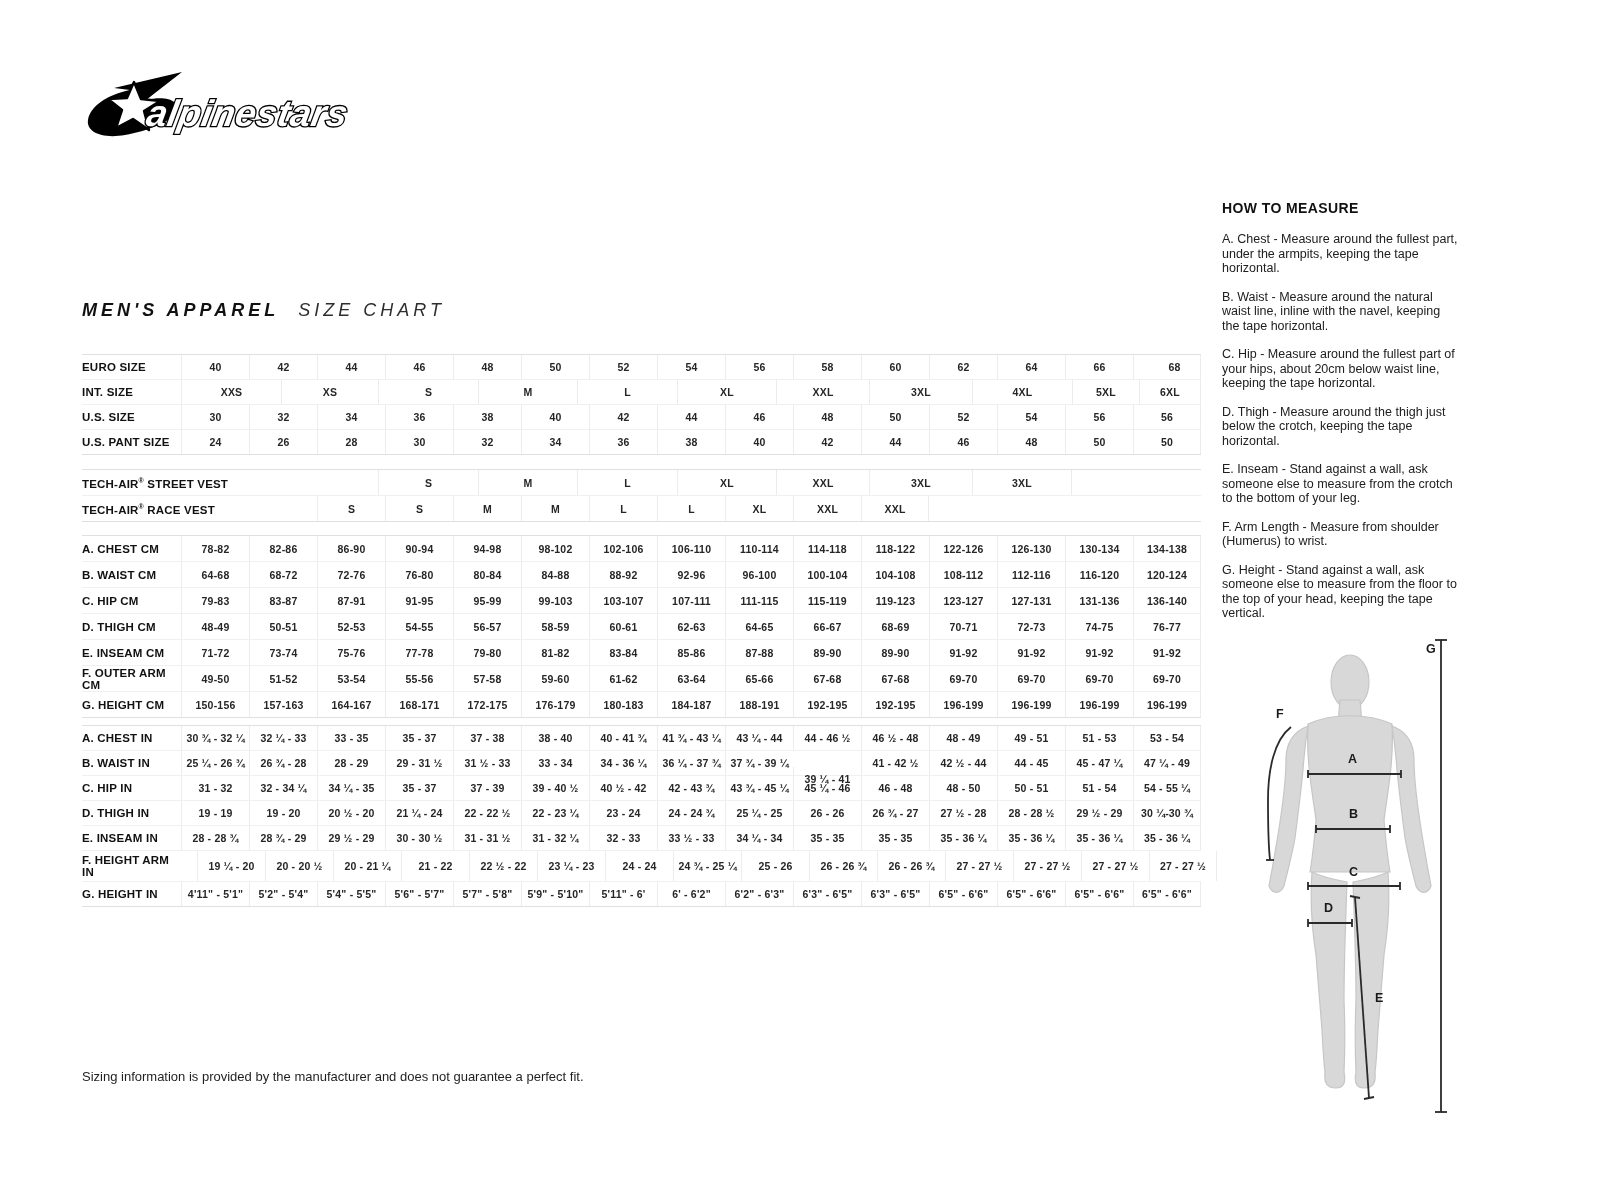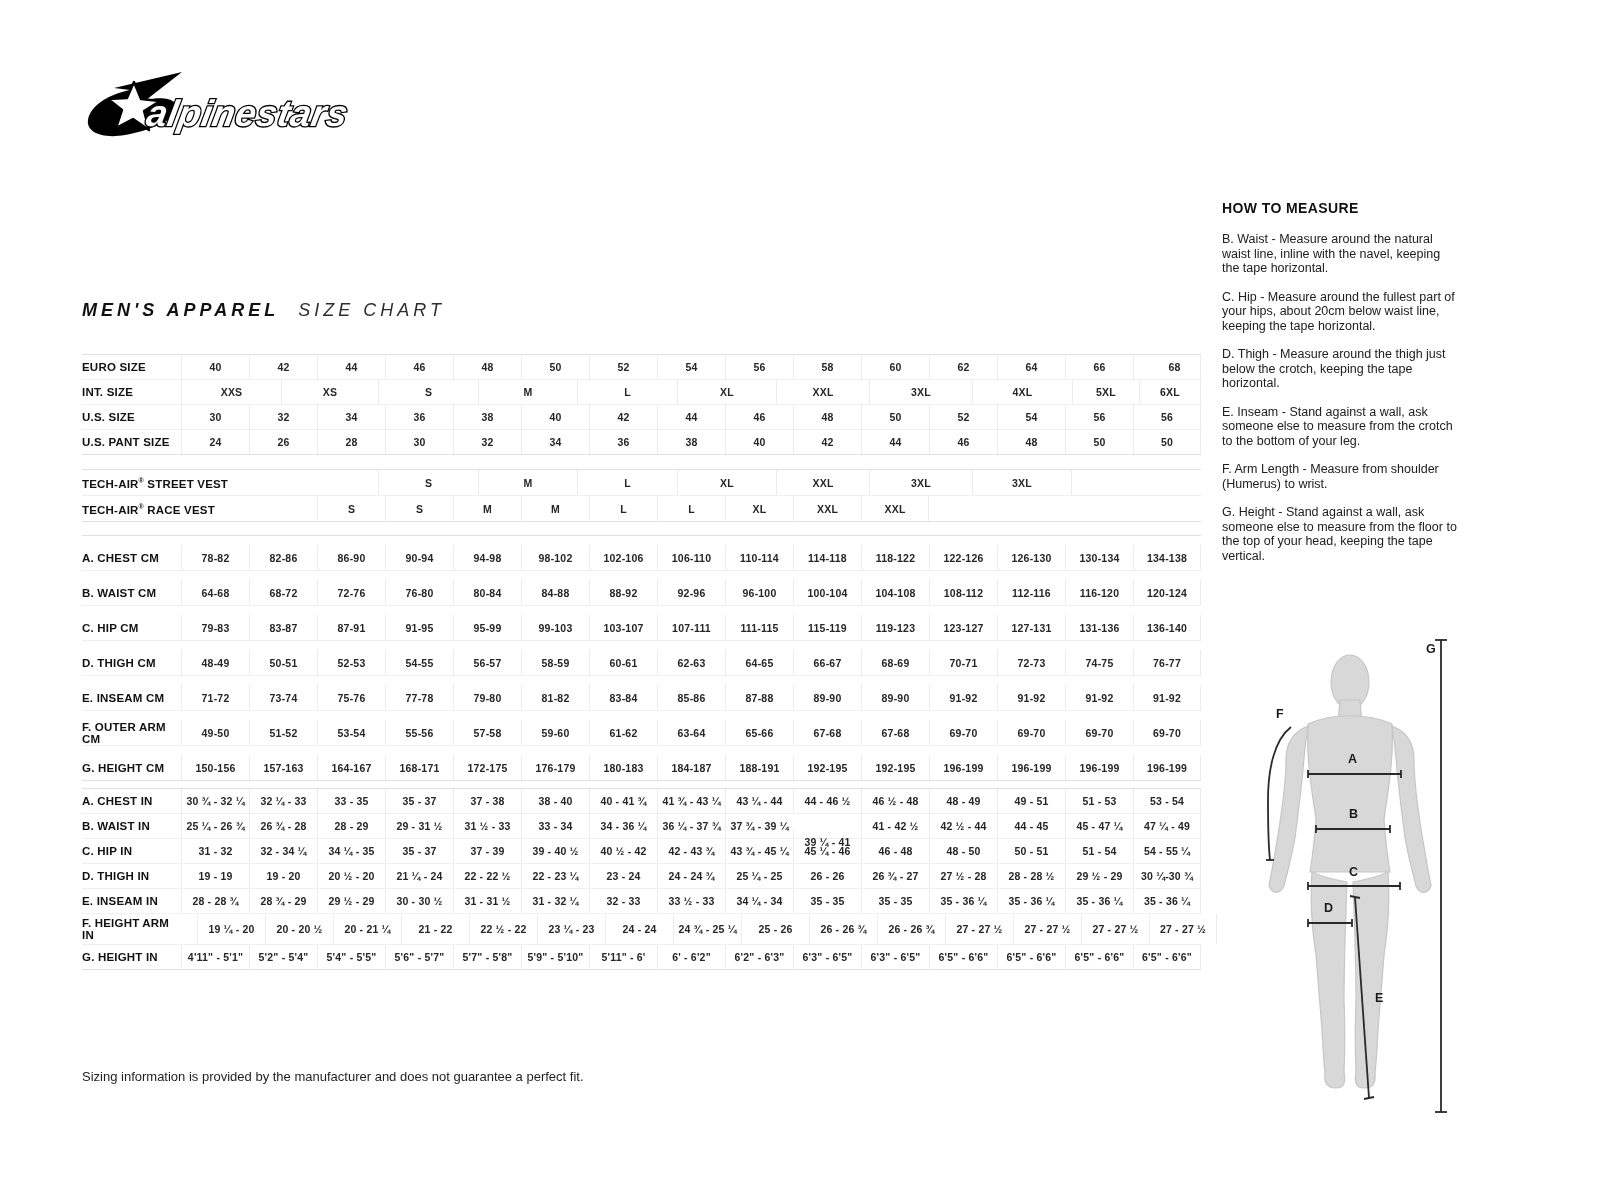--- a/index.html
+++ b/index.html
@@ -16,21 +16,21 @@
 
   
   .size-table{position:absolute;left:82px;top:354px;width:1119px;}
   .tgroup{border-top:1px solid #e0e0e0;border-bottom:1px solid #e0e0e0;}
   .tgroup.g2{margin-top:14px;}
   .tgroup.g3{margin-top:13px;}
   .tgroup.g4{margin-top:7px;}
   .trow{display:flex;align-items:center;height:24px;border-bottom:1px solid #f0f0f0;}
   .tgroup .trow:last-child{border-bottom:none;}
   .tgroup.g2 .trow{height:25px;}
-  .tgroup.g3 .trow{height:25px;margin-top:9px;}
+  .tgroup.g3 .trow{height:25px;}
   .trow.tall{height:30px;}
   .tlabel{width:99px;flex:0 0 99px;font-weight:bold;font-size:11.5px;letter-spacing:.2px;
           color:#111;line-height:12px;}
   .tlabel.nowrap{white-space:nowrap;overflow:visible;}
   .tlabel sup{font-size:7px;}
   .tcell{height:100%;display:flex;align-items:center;justify-content:center;
          font-size:10.5px;font-weight:bold;color:#262626;letter-spacing:.2px;
          border-left:1px solid #ececec;box-sizing:border-box;white-space:nowrap;}
   .tcell.empty{border-left-color:transparent;}
 
@@ -424,20 +424,21 @@
           <div class="tcell" style="width: 68px; flex: 0 0 68px;">6'5" - 6'6"</div>
           <div class="tcell" style="width: 68px; flex: 0 0 68px;">6'5" - 6'6"</div>
           <div class="tcell" style="width: 68px; flex: 0 0 68px; border-right: 1px solid rgb(236, 236, 236);">6'5" - 6'6"</div>
         </div>
       </div>
   </div>
 
   <div class="measure-panel">
     <h3 class="measure-title">HOW TO MEASURE</h3>
     <div id="measure-items">
+        <p>A. Chest - Measure around the fullest part, under the armpits, keeping the tape horizontal.</p>
         <p>B. Waist - Measure around the natural waist line, inline with the navel, keeping the tape horizontal.</p>
         <p>C. Hip - Measure around the fullest part of your hips, about 20cm below waist line, keeping the tape horizontal.</p>
         <p>D. Thigh - Measure around the thigh just below the crotch, keeping the tape horizontal.</p>
         <p>E. Inseam - Stand against a wall, ask someone else to measure from the crotch to the bottom of your leg.</p>
         <p>F. Arm Length - Measure from shoulder (Humerus) to wrist.</p>
         <p>G. Height - Stand against a wall, ask someone else to measure from the floor to the top of your head, keeping the tape vertical.</p>
       </div>
   </div>
 
   <div class="figure">

